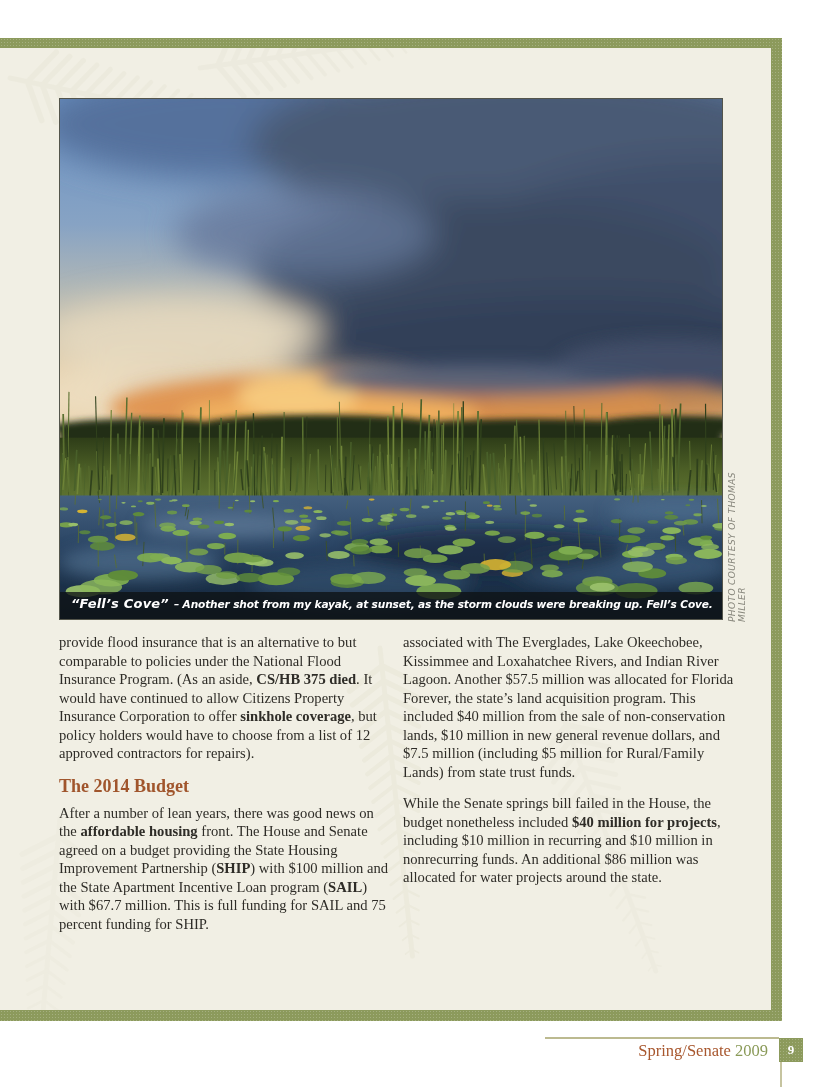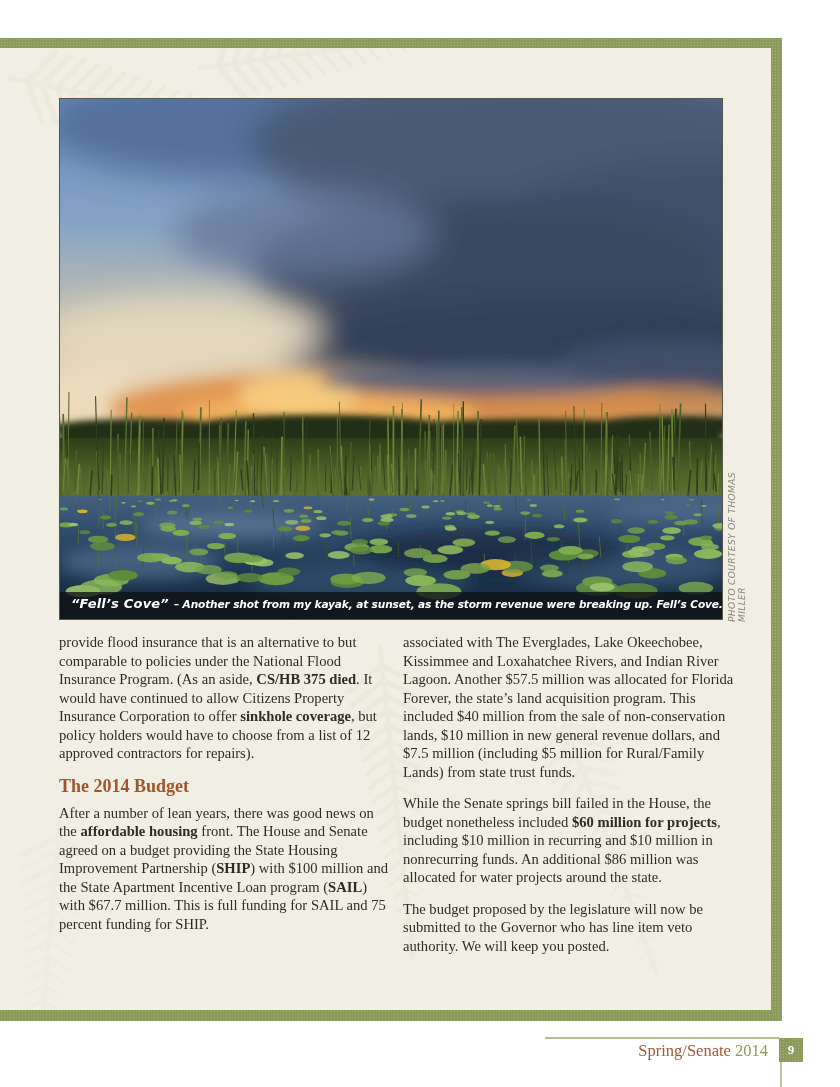--- a/index.html
+++ b/index.html
@@ -903,42 +903,41 @@
           <ellipse cx="243.6" cy="431.1" rx="7.4" ry="2.6" fill="#d8b531" opacity="0.82"></ellipse>
           <ellipse cx="637.8" cy="491.0" rx="17.5" ry="6.3" fill="#7fae50" opacity="0.77"></ellipse>
           <ellipse cx="190.0" cy="480.5" rx="13.2" ry="4.8" fill="#5f8c3a" opacity="0.81"></ellipse>
           <ellipse cx="137.8" cy="421.8" rx="4.8" ry="1.7" fill="#77a24b" opacity="0.91"></ellipse>
           <ellipse cx="500.6" cy="429.0" rx="5.5" ry="2.0" fill="#8cb85c" opacity="0.90"></ellipse>
           <ellipse cx="324.8" cy="426.1" rx="6.3" ry="2.3" fill="#5f8c3a" opacity="0.80"></ellipse>
         </g>
     </svg>
     <figcaption class="caption-bar">
       <span class="cap-title">“Fell’s Cove”</span>
-      <span class="cap-rest">– Another shot from my kayak, at sunset, as the storm revenue were breaking up. Fell’s Cove.</span>
+      <span class="cap-rest">– Another shot from my kayak, at sunset, as the storm clouds were breaking up. Fell’s Cove.</span>
     </figcaption>
   </figure>
 
   <div class="credit">PHOTO COURTESY OF THOMAS MILLER</div>
 
   <div class="columns">
     <div class="col">
       <p><span>provide flood insurance that is an alternative to but comparable to policies under the National Flood Insurance Program. (As an aside, </span><b>CS/HB 375 died</b><span>.  It would have continued to allow Citizens Property Insurance Corporation to offer </span><b>sinkhole coverage</b><span>, but policy holders would have to choose from a list of 12 approved contractors for repairs).</span></p>
       <h2>The 2014 Budget</h2>
       <p><span>After a number of lean years, there was good news on the </span><b>affordable housing</b><span> front.  The House and Senate agreed on a budget providing the State Housing Improvement Partnership (</span><b>SHIP</b><span>) with $100 million and the State Apartment Incentive Loan program (</span><b>SAIL</b><span>) with $67.7 million.  This is full funding for SAIL and 75 percent funding for SHIP.</span></p>
     </div>
     <div class="col">
       <p><span>associated with The Everglades, Lake Okeechobee, Kissimmee and Loxahatchee Rivers, and Indian River Lagoon.  Another $57.5 million was allocated for Florida Forever, the state’s land acquisition program.  This included $40 million from the sale of non-conservation lands, $10 million in new general revenue dollars, and $7.5 million (including $5 million for Rural/Family Lands) from state trust funds.</span></p>
-      <p><span>While the Senate springs bill failed in the House, the budget nonetheless included </span><b>$60 million for projects</b><span>, including $10 million in recurring and $10 million in nonrecurring funds.  An additional $86 million was allocated for water projects around the state.</span></p>
-      <p><span>The budget proposed by the legislature will now be submitted to the Governor who has line item veto authority.  We will keep you posted.</span></p>
+      <p><span>While the Senate springs bill failed in the House, the budget nonetheless included </span><b>$40 million for projects</b><span>, including $10 million in recurring and $10 million in nonrecurring funds.  An additional $86 million was allocated for water projects around the state.</span></p>
     </div>
   </div>
 
   <div class="footer-rule"></div>
   <div class="footer-text">
     <span class="season">Spring/Senate</span>
-    <span class="year">2014</span>
+    <span class="year">2009</span>
   </div>
   <div class="page-badge greenbar">
     <span>9</span>
   </div>
   <div class="footer-vline"></div>
 
 </div>
 
 </body></html>

